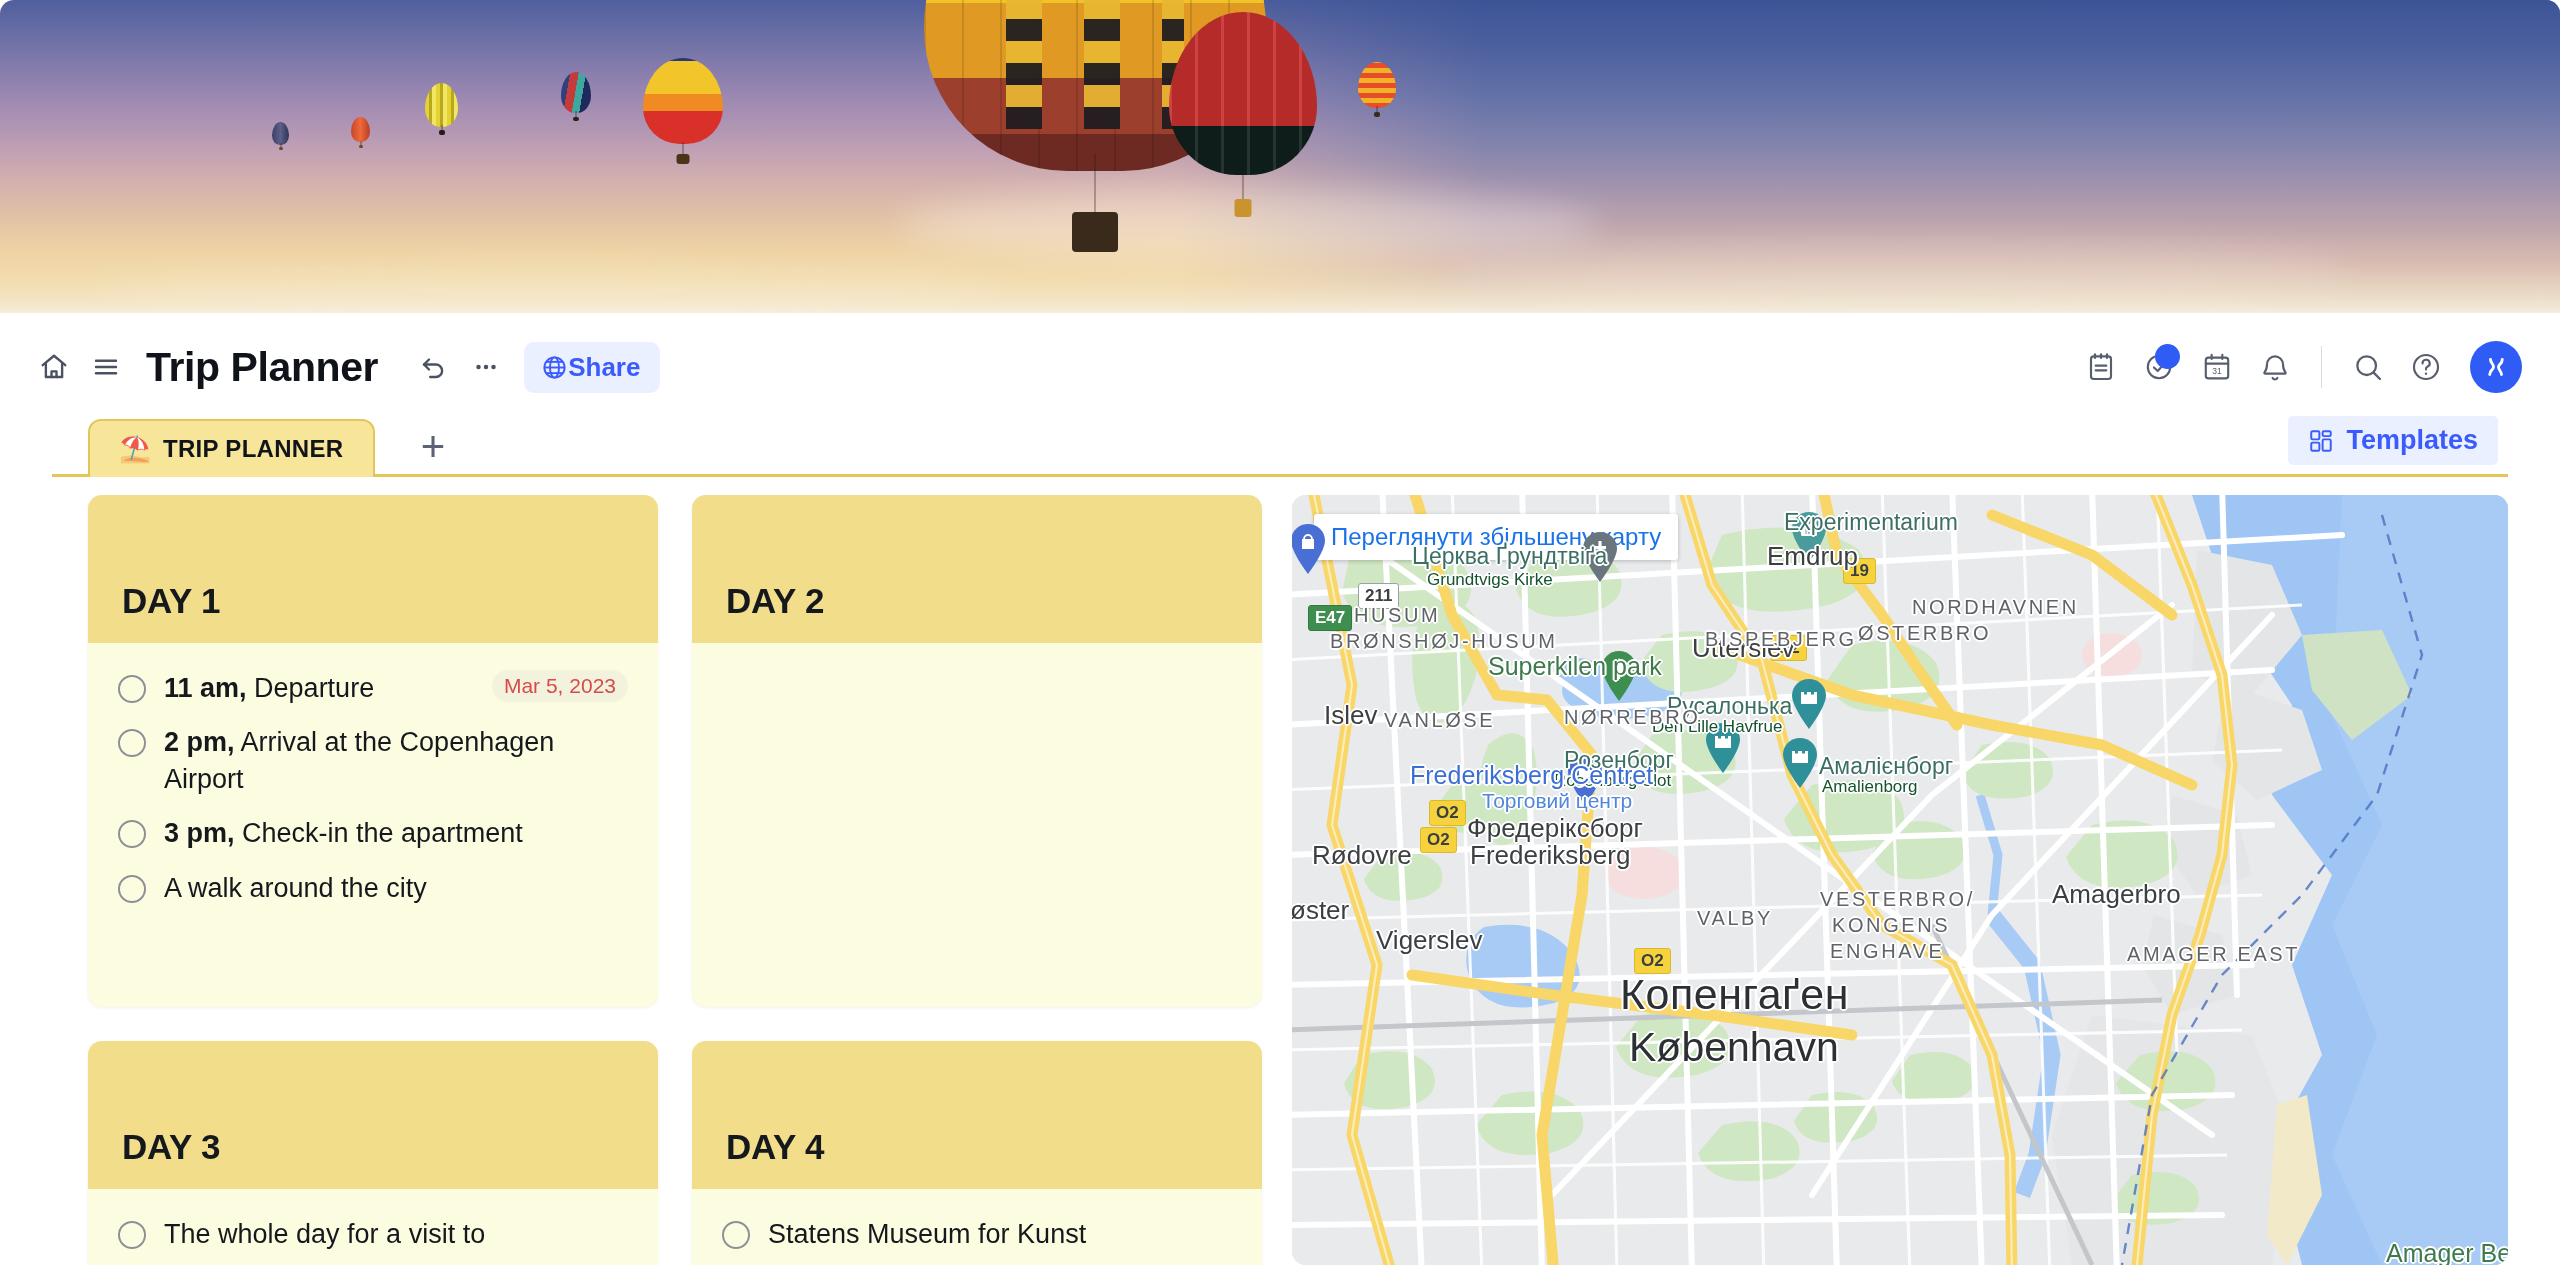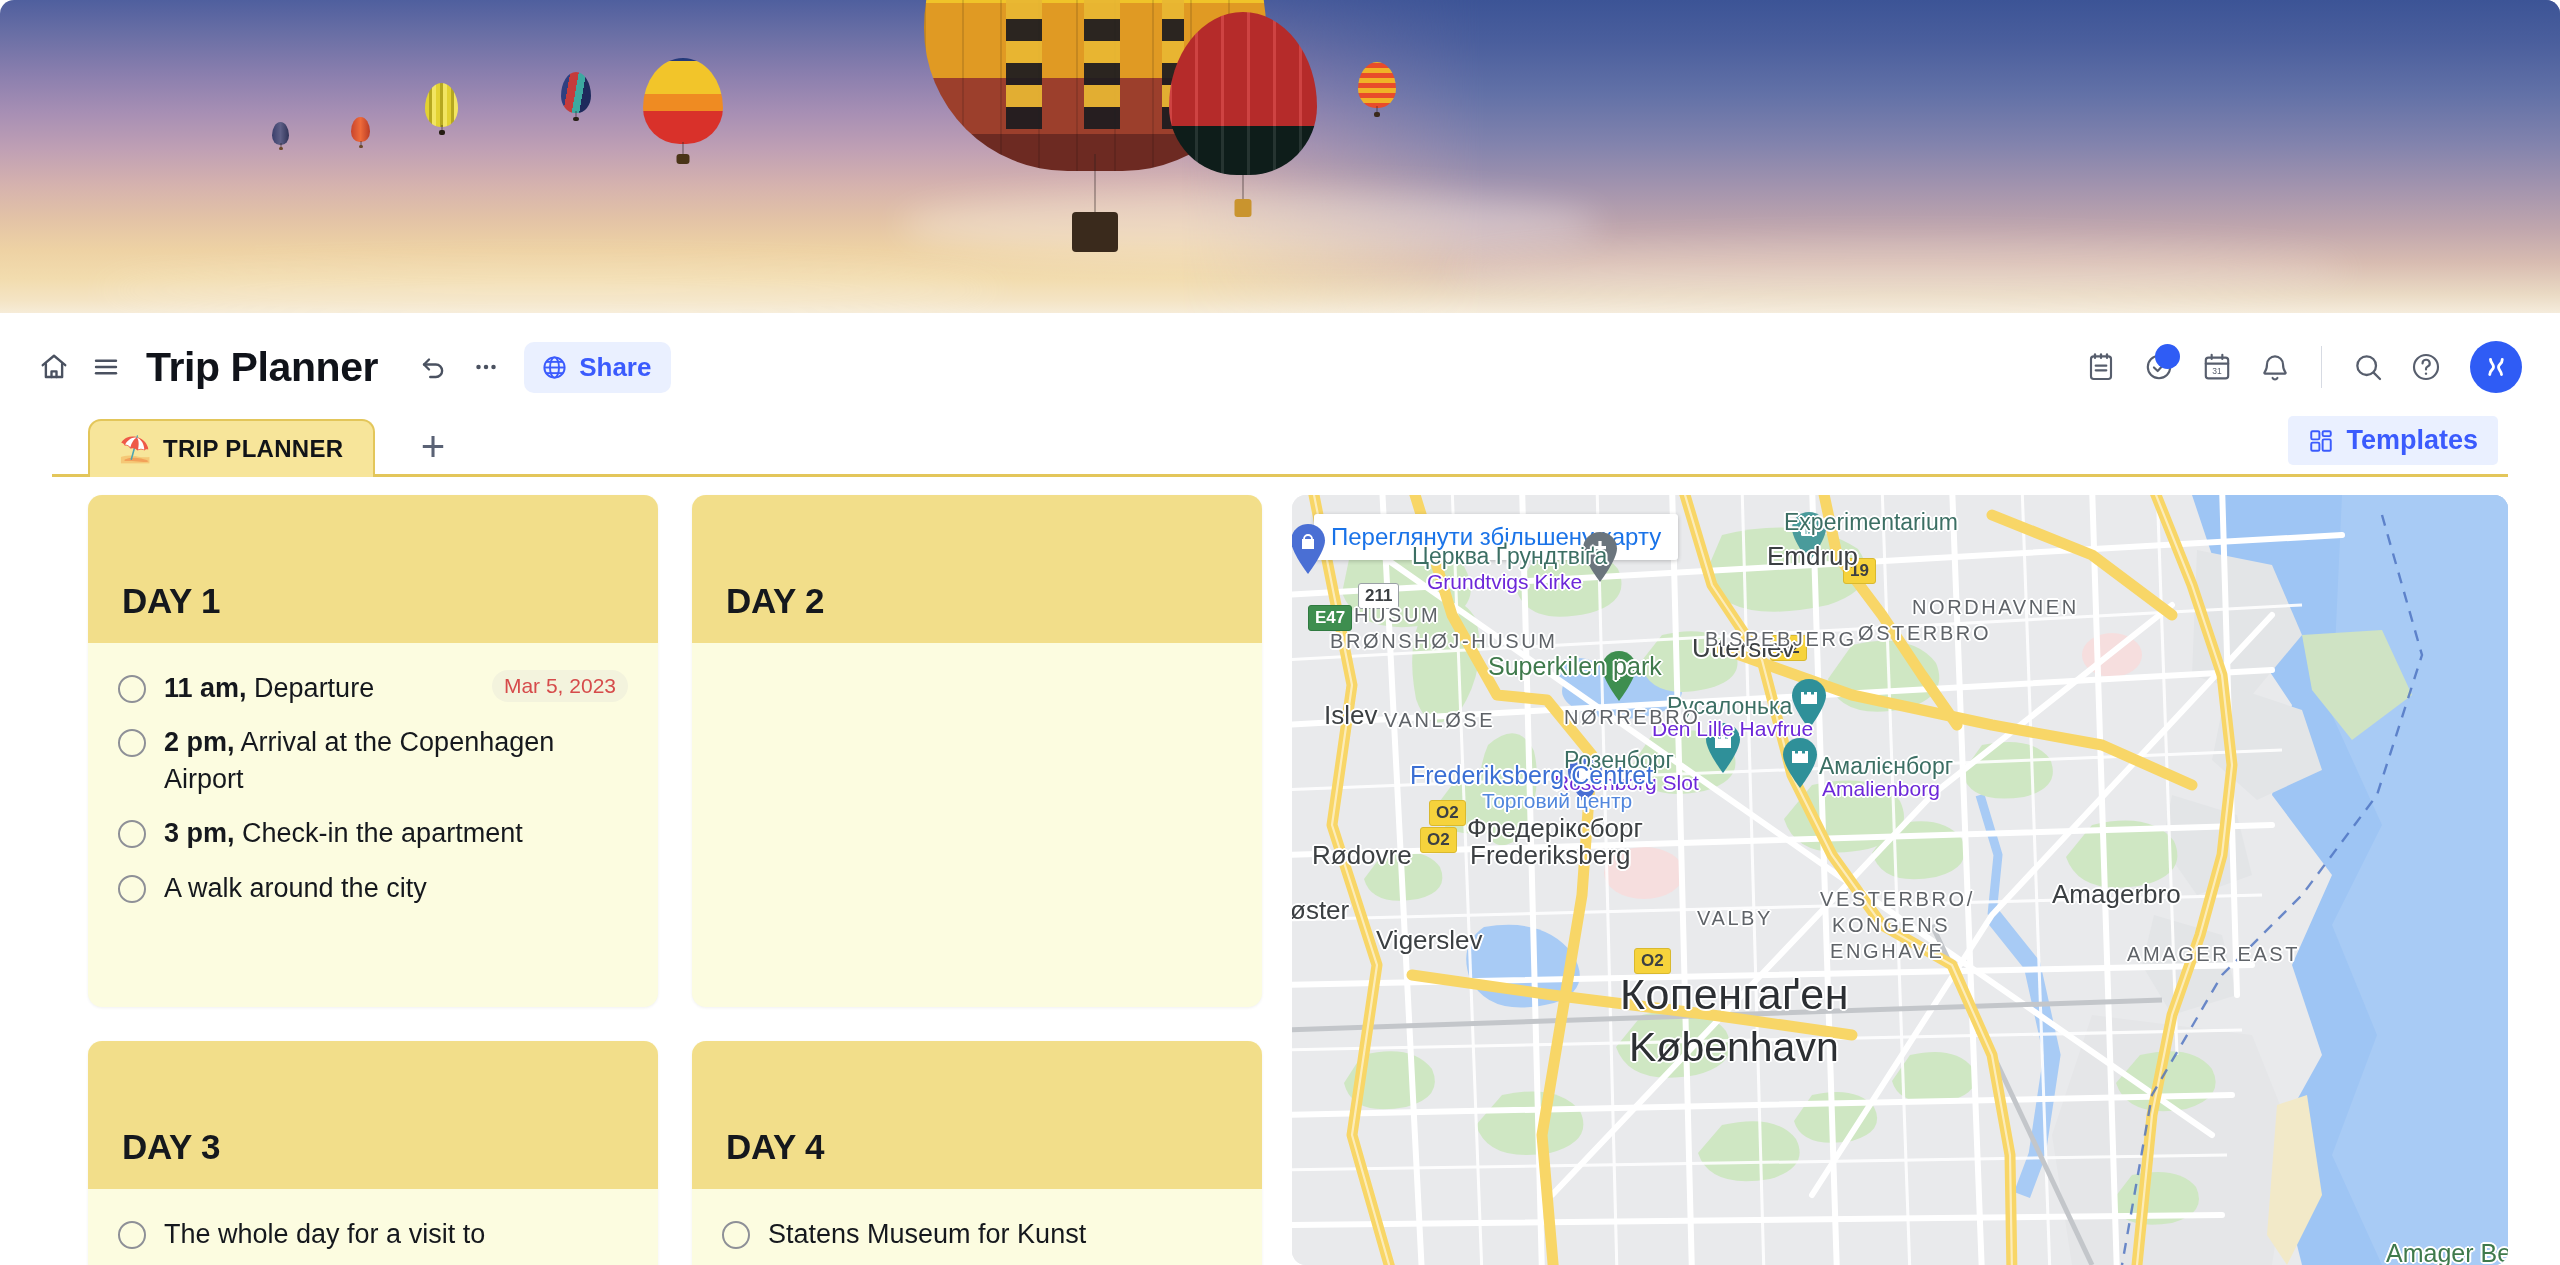--- a/index.html
+++ b/index.html
@@ -88,21 +88,21 @@
     width: 52px; height: 52px;
     display: flex; align-items: center; justify-content: center;
     border-radius: 8px; cursor: pointer;
   }
   .doc-title {
     font-size: 41px; font-weight: 700; color: #10131a;
     letter-spacing: -0.4px; margin-left: 14px; margin-right: 30px;
     white-space: nowrap;
   }
   .share-btn {
-    display: flex; align-items: center; gap: 11px;
+    display: flex; align-items: center; 
     background: #eaf0ff; color: #3b5bfd;
     border-radius: 10px; padding: 10px 20px 10px 17px;
     font-size: 26px; font-weight: 600; cursor: pointer;
     margin-left: 12px;
   }
   .tb-right {
     margin-left: auto; display: flex; align-items: center;
     padding-right: 38px; gap: 6px;
   }
   .divider-v { width: 1px; height: 42px; background: #d7dbe3; margin: 0 14px; }
@@ -218,21 +218,21 @@
     white-space: nowrap; cursor: pointer;
   }
   .mlabel { position: absolute; white-space: nowrap; pointer-events: none;
             text-shadow: -2px 0 #fff, 0 -2px #fff, 2px 0 #fff, 0 2px #fff,
                          -1.4px -1.4px #fff, 1.4px -1.4px #fff, -1.4px 1.4px #fff, 1.4px 1.4px #fff; }
   .m-city     { font-size: 43px; font-weight: 500; color: #2c2f33; letter-spacing: .5px; }
   .m-city2    { font-size: 41px; font-weight: 500; color: #2c2f33; }
   .m-town     { font-size: 26px; font-weight: 400; color: #3c4043; }
   .m-district { font-size: 20px; font-weight: 500; color: #5f6368; letter-spacing: 2.6px; }
   .m-poi      { font-size: 23px; font-weight: 400; color: #3c6f64; }
-  .m-poi2     { font-size: 21px; font-weight: 400; color: #6d28d9; }
+  .m-poi2     { font-size: 17px; font-weight: 400; color: #14532d; }
   .m-shop     { font-size: 25px; font-weight: 400; color: #3b6fd4; }
   .m-shop2    { font-size: 21px; font-weight: 400; color: #5287dd; }
   .m-park     { font-size: 25px; font-weight: 400; color: #3f7a4c; }
 
   .pin { position: absolute; width: 40px; height: 52px; pointer-events: none; }
   .shield {
     position: absolute; font-size: 17px; font-weight: 600;
     padding: 2px 6px; border-radius: 3px; color: #3c4043;
     background: #f6d33c; border: 1px solid #d9b92f;
   }

